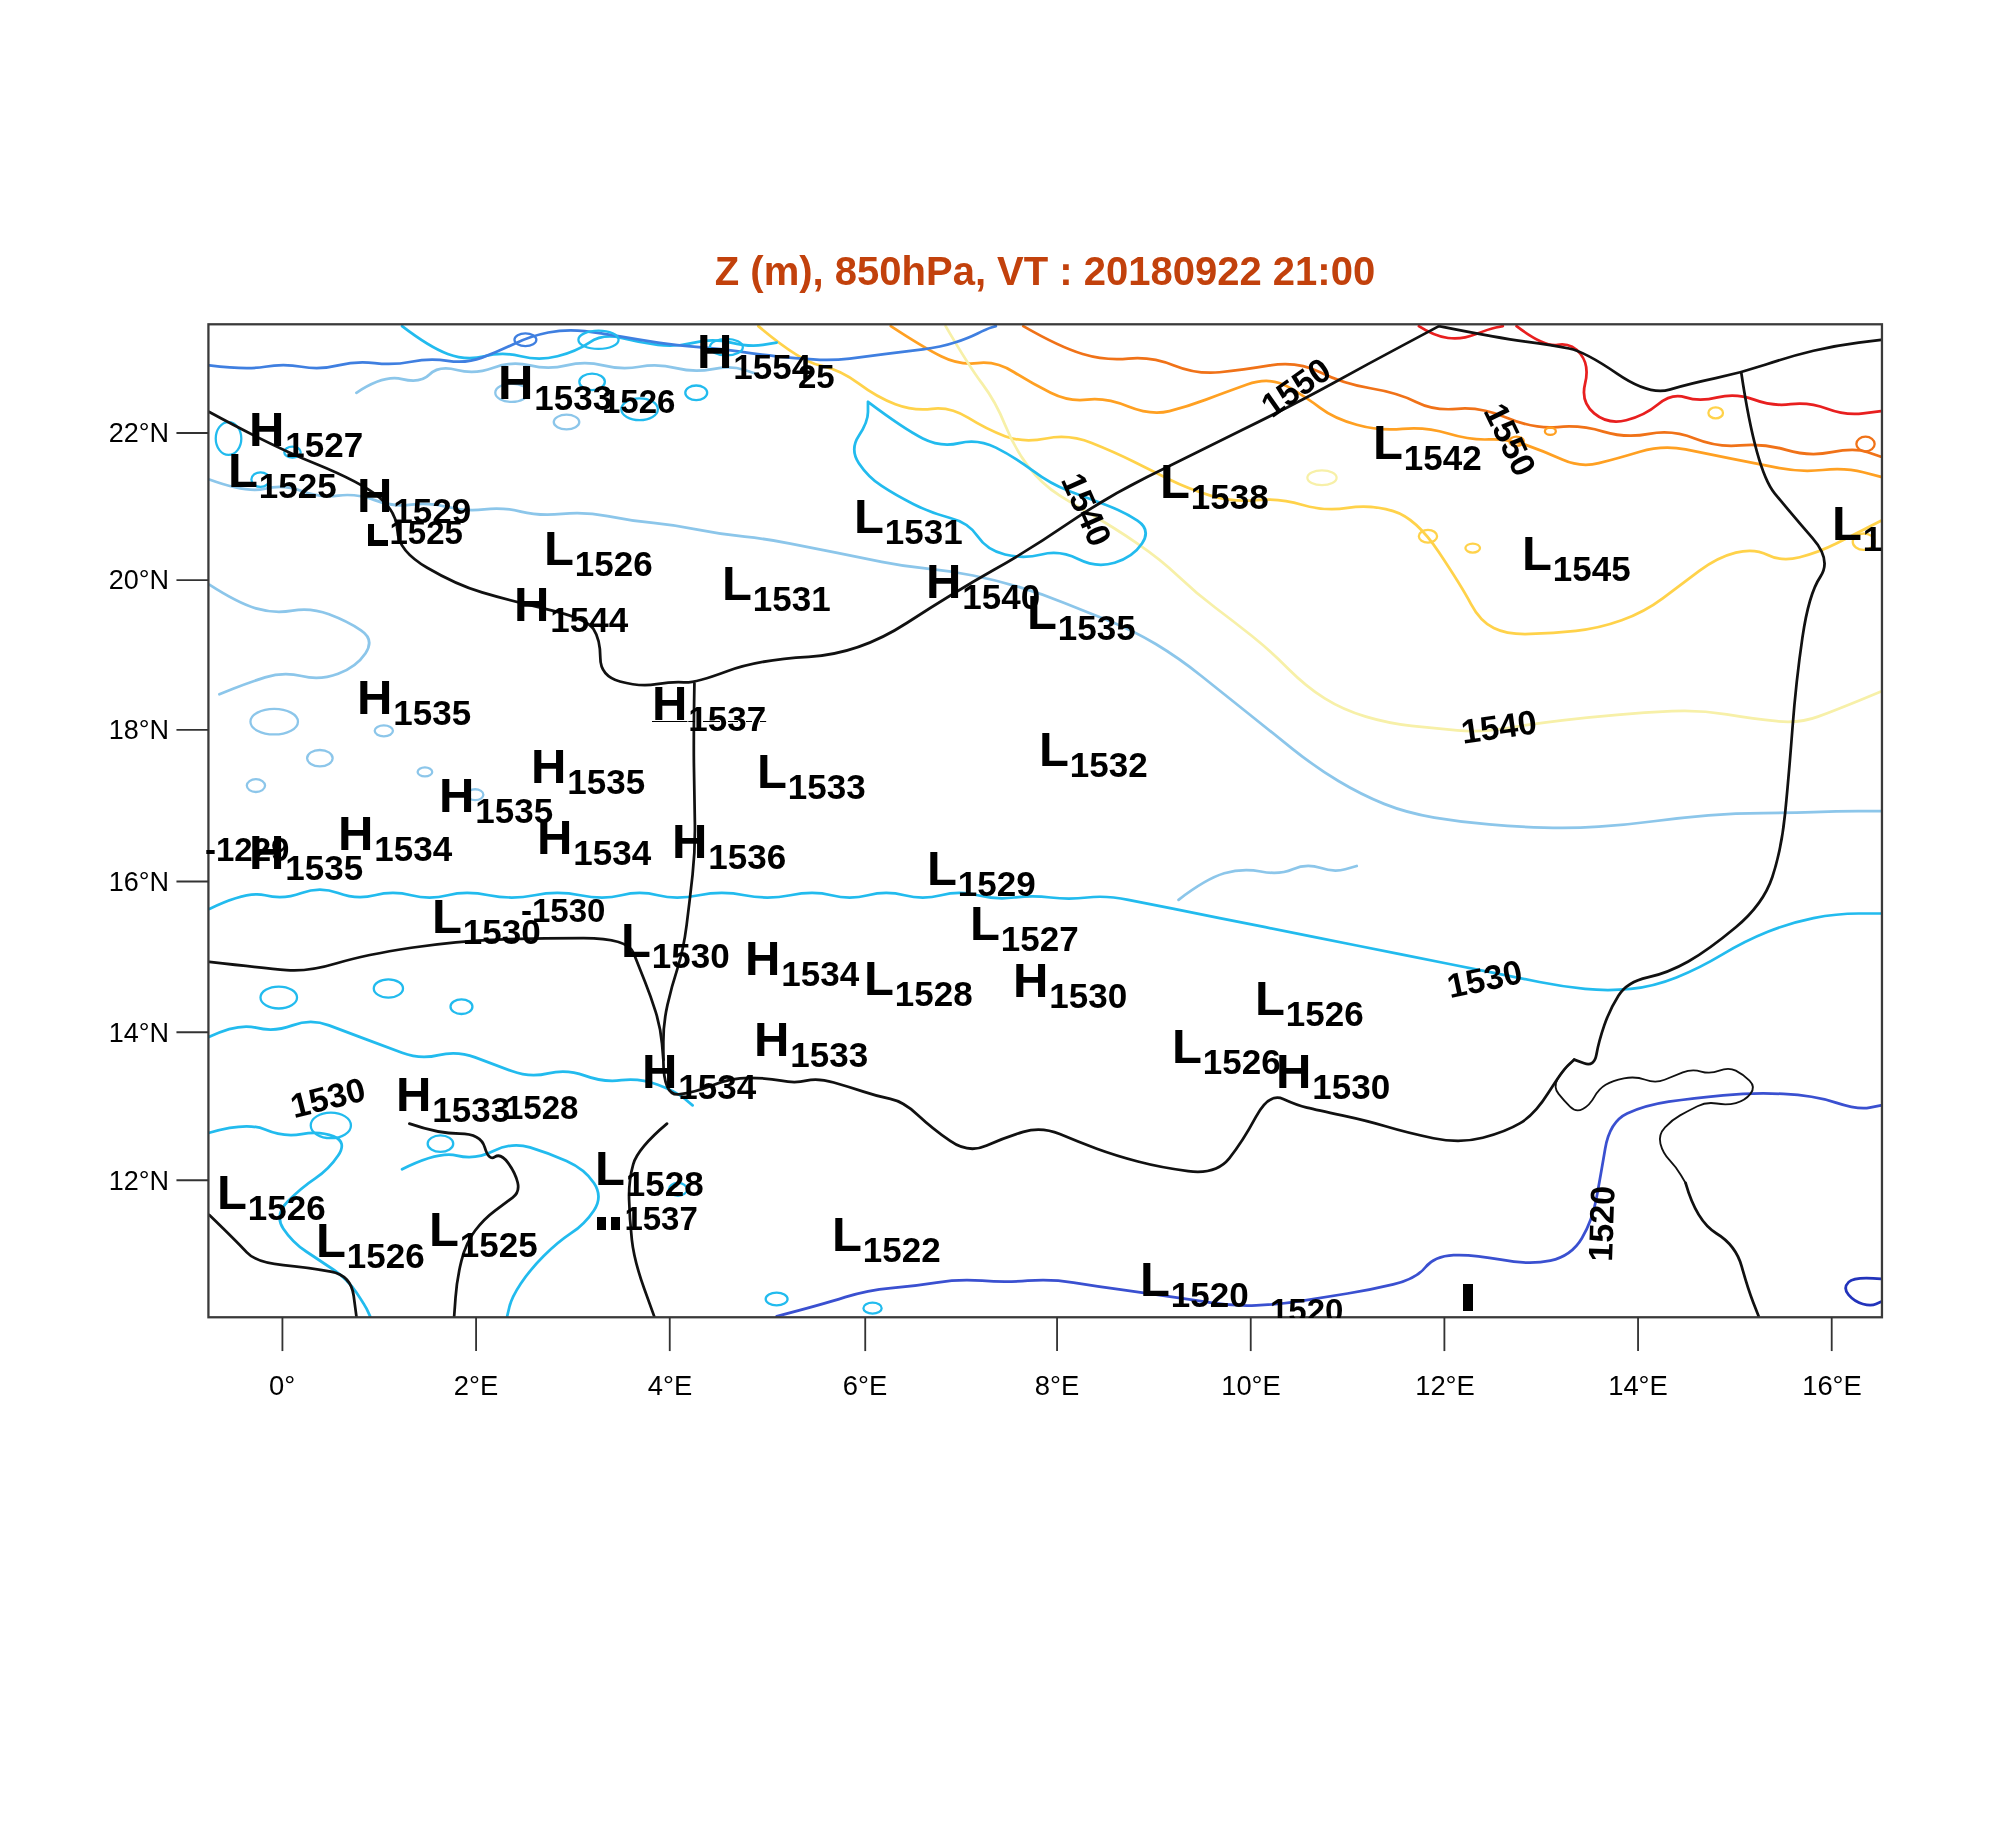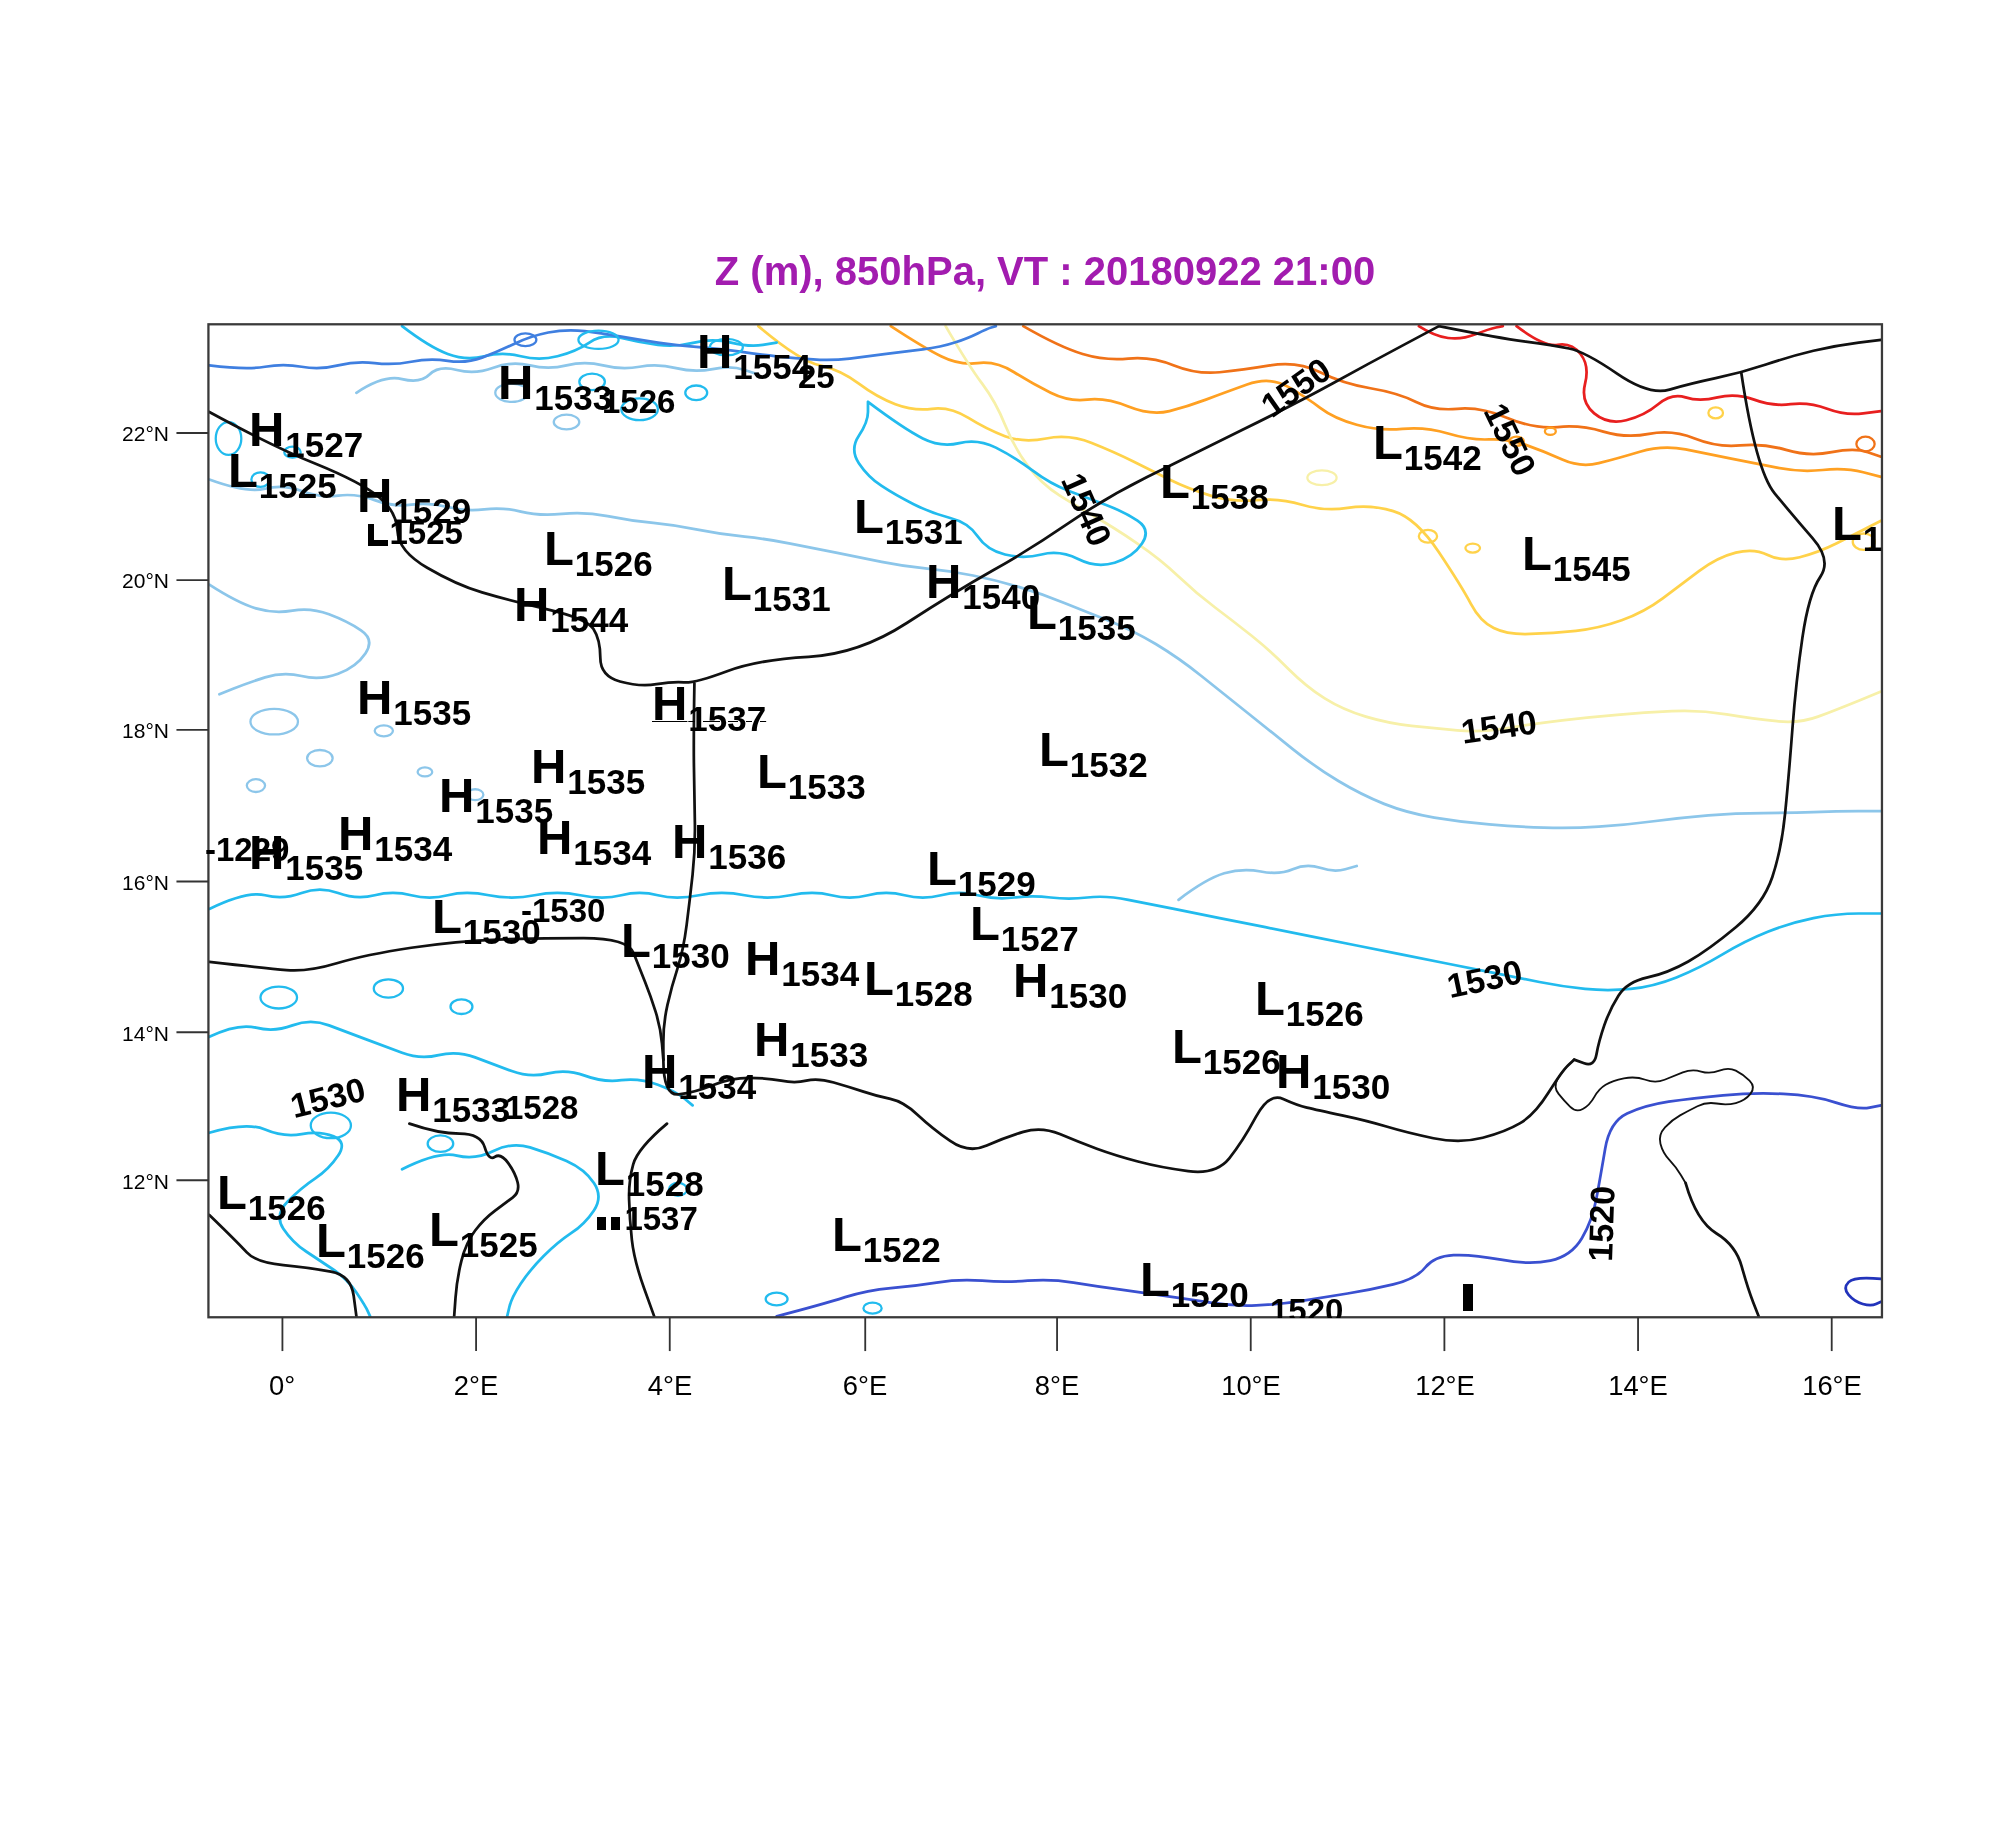--- a/index.html
+++ b/index.html
@@ -1,27 +1,27 @@
 <!DOCTYPE html>
 <html style="font-size:14.6px"><head>
 <meta charset="utf-8">
 <style>
   html,body{margin:0;padding:0;background:#ffffff;}
   #screen{position:relative;width:2010px;height:1827px;background:#ffffff;overflow:hidden;
           font-family:"Liberation Sans", sans-serif;}
   #plot-title{position:absolute;left:208px;top:249px;width:1674px;text-align:center;
-              font-size:40px;font-weight:bold;color:#a21caf;letter-spacing:0px;}
+              font-size:40px;font-weight:bold;color:#c2410c;letter-spacing:0px;}
   #map-svg{position:absolute;left:0;top:0;}
   .lbl{position:absolute;color:#000;white-space:nowrap;line-height:1;}
   .center-lbl .big{font-size:49px;font-weight:bold;}
   .center-lbl .sub{font-size:35px;font-weight:bold;position:relative;top:11px;left:0.9px;}
   .plain-lbl{font-size:33px;font-weight:bold;}
   .inline-lbl{font-size:34px;font-weight:bold;transform-origin:left top;}
   .axis-x{font-size:27.4px;transform:translateX(-50%);}
-  .axis-y{font-size:21px;transform:translate(-100%,-50%);}
+  .axis-y{font-size:27px;transform:translate(-100%,-50%);}
   .corner-glyph{display:inline-block;width:13.7px;height:15.5px;border-left:6.4px solid #000;
                 border-bottom:6.4px solid #000;margin-right:1.8px;position:relative;top:1.8px;}
   .sq{display:inline-block;width:9.1px;height:12.8px;background:#000;margin-right:4.6px;position:relative;top:0px;}
   .clip-box{position:absolute;overflow:hidden;}
   .bar-glyph{position:absolute;background:#000;}
 </style>
 </head>
 <body>
 
 <div id="screen">

